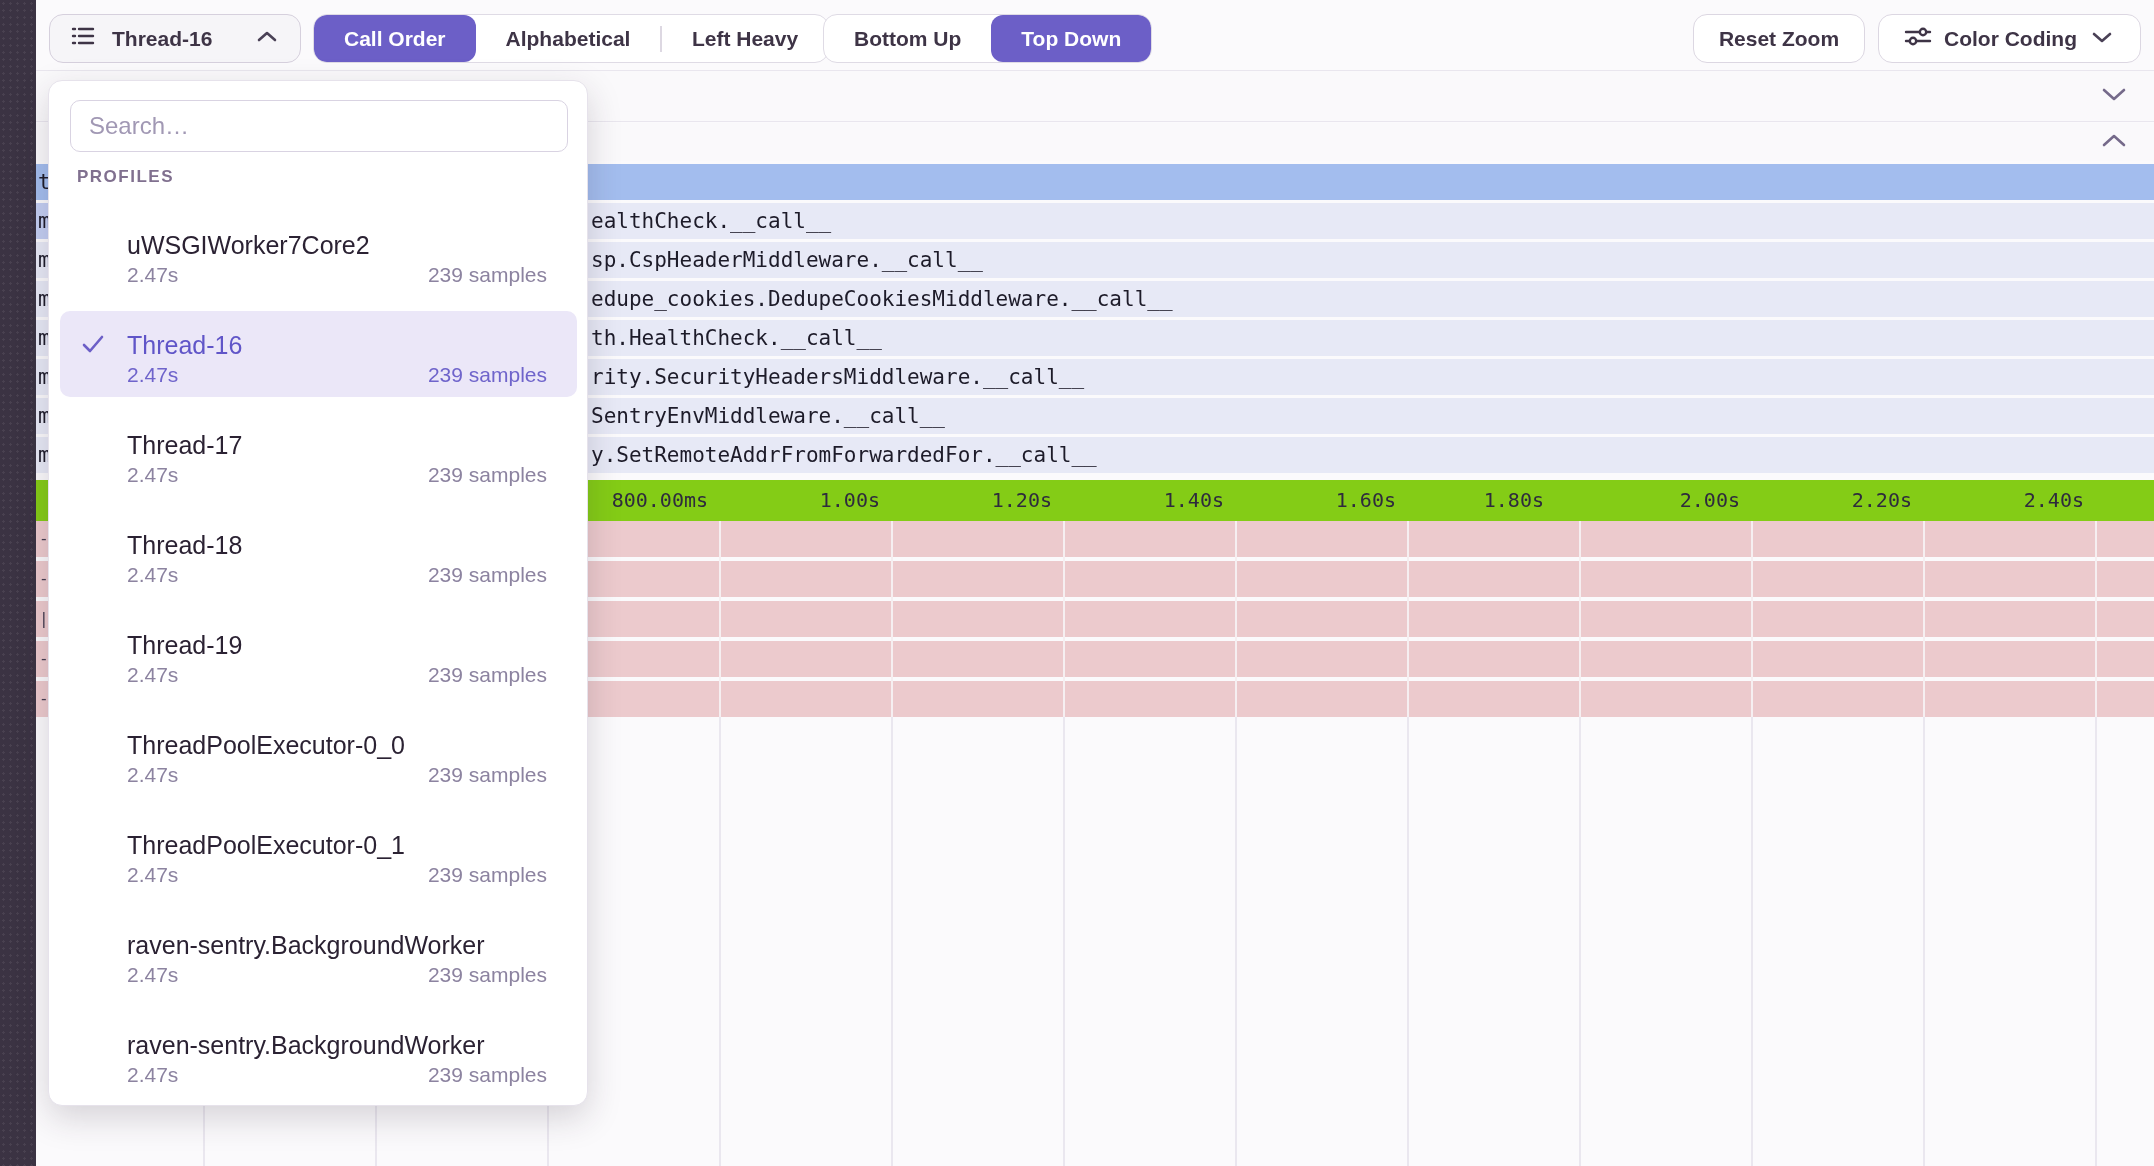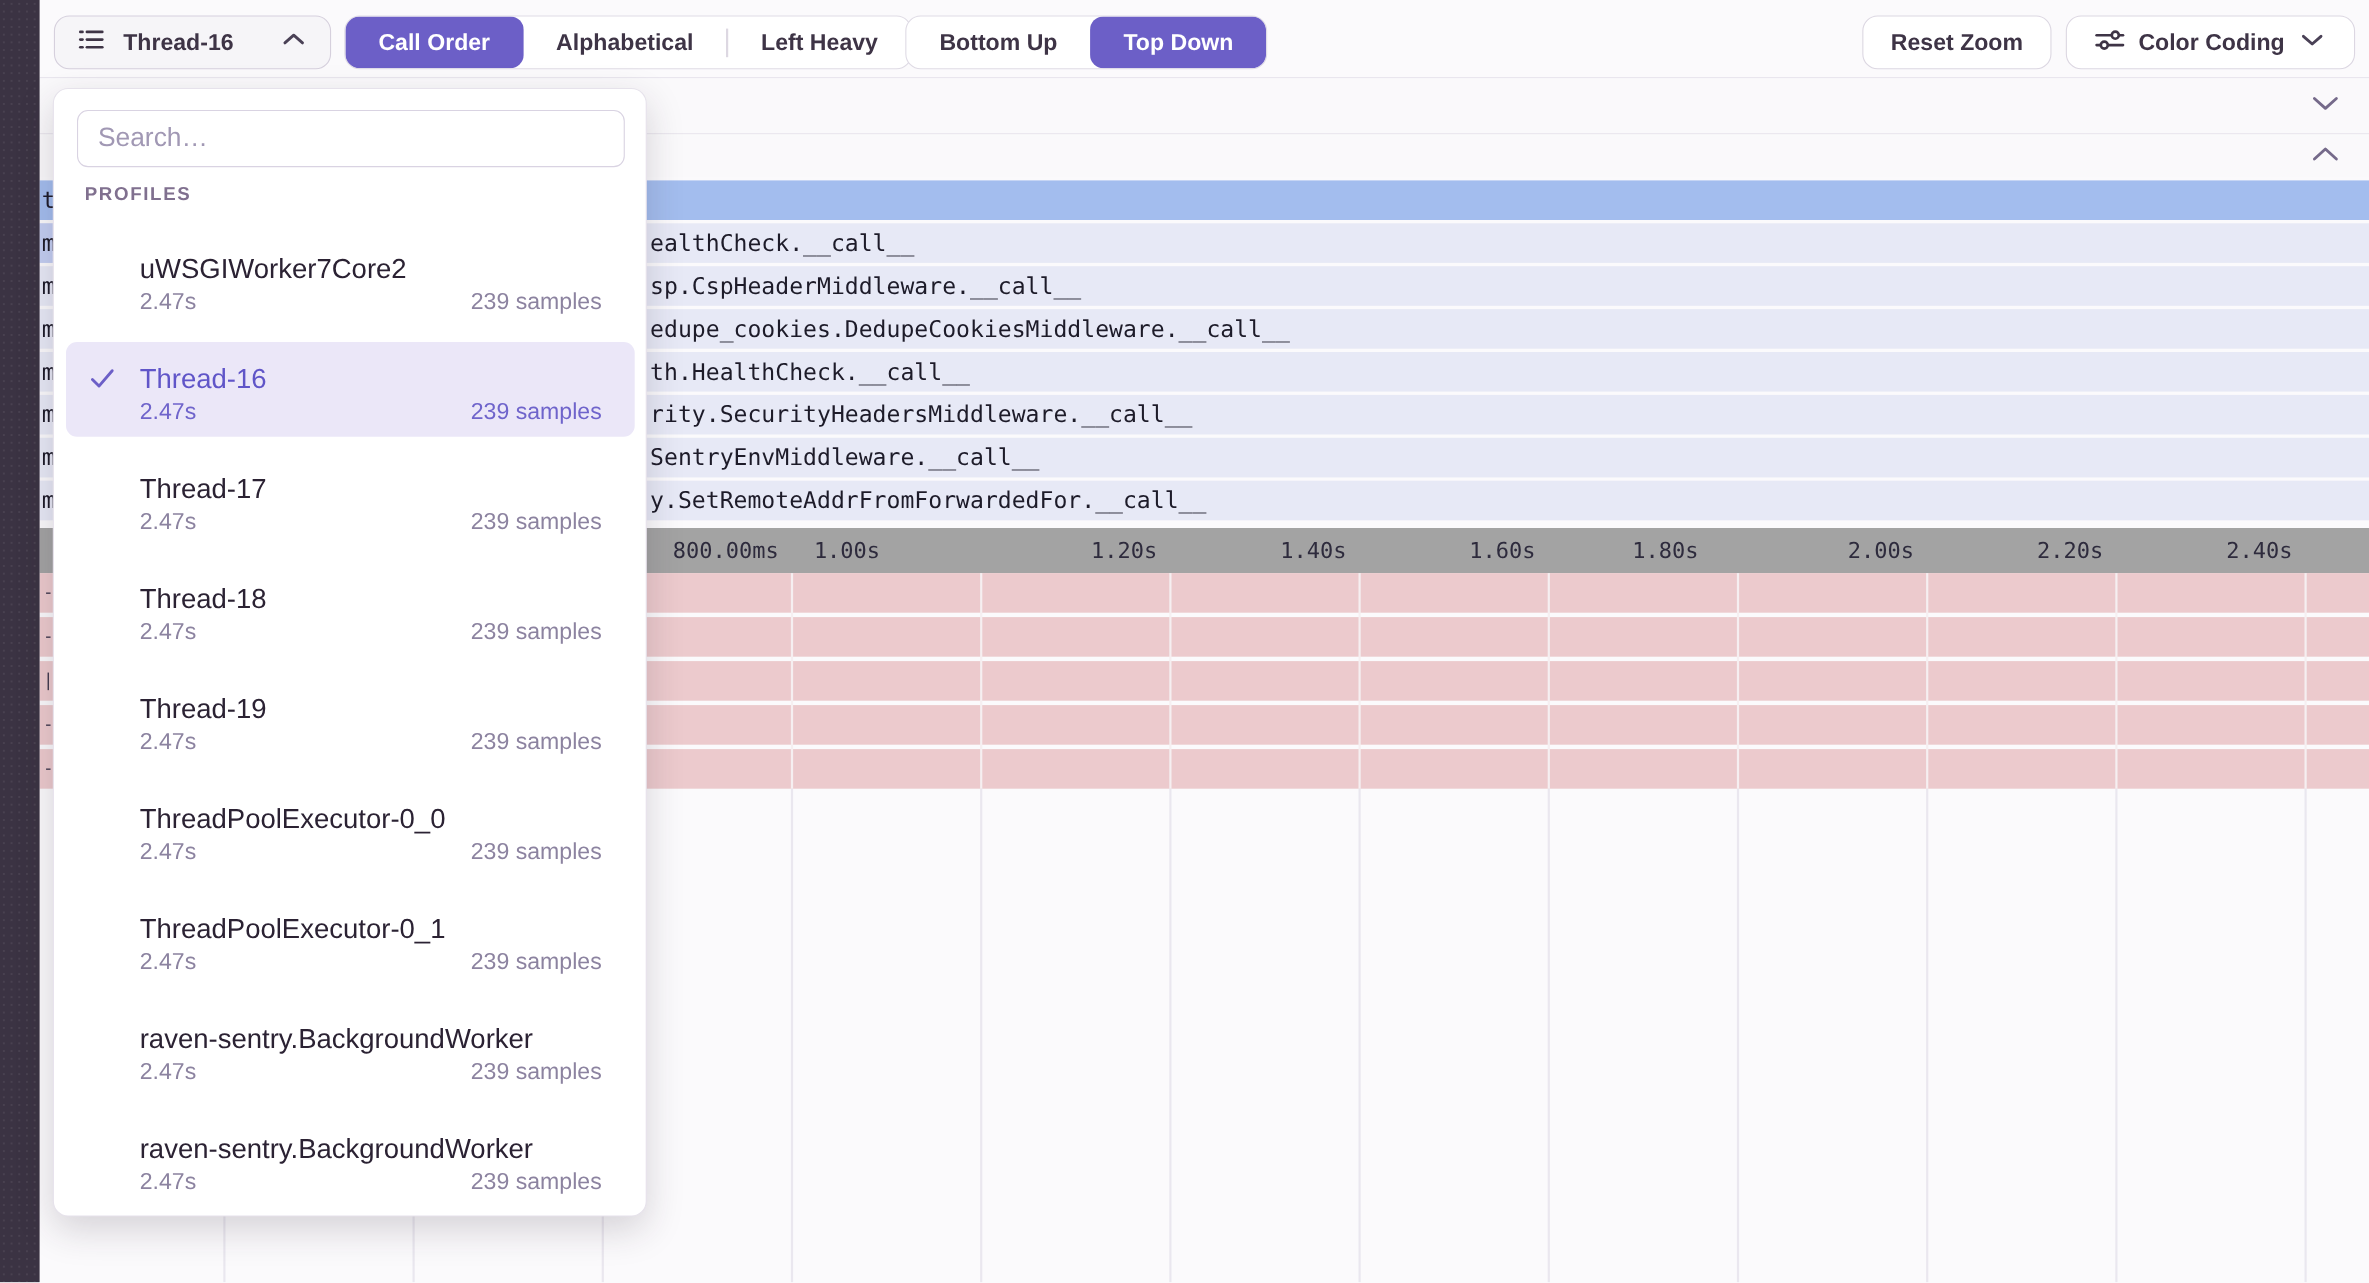--- a/index.html
+++ b/index.html
@@ -42,21 +42,21 @@
   
   .mono { font-family:"DejaVu Sans Mono", monospace; }
   .rows-wrap { position:absolute; left:36px; right:0; top:164px; z-index:1; }
   .frame-row { position:relative; height:36px; margin-bottom:3px; background:#e7e9f6; }
   .frame-row.selected { background:#a3bdee; }
   .frame-row .sliver-patch { position:absolute; left:0; top:0; width:12px; height:36px; }
   .frame-row .sliver-ch { position:absolute; left:2px; top:0; line-height:36px; font-size:21px; color:#1d1b29; }
   .frame-row .frame-label { position:absolute; left:555px; top:0; line-height:36px; font-size:21px; color:#1d1b29; white-space:pre; }
 
   
-  .time-axis { position:absolute; left:36px; right:0; top:480px; height:41px; background:#a3a3a3; z-index:1; }
+  .time-axis { position:absolute; left:36px; right:0; top:480px; height:41px; background:#84cc16; z-index:1; }
   .tick-label { position:absolute; top:0; width:220px; line-height:41px; font-size:20px; color:#2e2b3d; text-align:right; }
 
   
   .hot-wrap { position:absolute; left:36px; right:0; top:521px; z-index:1; }
   .hot-row { position:relative; height:36px; margin-bottom:4px; background:#eccacd; }
   .hot-row .sliver-ch { position:absolute; left:3px; top:0; line-height:36px; font-size:16px; color:#443c50; }
 
   .gridline { position:absolute; width:2px; z-index:2; }
   .gridline.on-pink { top:521px; height:196px; background:#f6eff1; }
   .gridline.on-white { top:717px; height:449px; background:#eae7ef; }
@@ -198,21 +198,21 @@
 
   <div class="frame-row">
     <span class="sliver-patch"></span>
     <span class="sliver-ch mono">m</span>
     <span class="frame-label mono">y.SetRemoteAddrFromForwardedFor.__call__</span>
   </div>
 </div>
 
   <div class="time-axis" id="time-axis">
       <span class="tick-label mono" style="left: 452px;">800.00ms</span>
-      <span class="tick-label mono" style="left: 624px; text-align: center;">1.00s</span>
+      <span class="tick-label mono" style="left: 624px;">1.00s</span>
       <span class="tick-label mono" style="left: 796px;">1.20s</span>
       <span class="tick-label mono" style="left: 968px;">1.40s</span>
       <span class="tick-label mono" style="left: 1140px;">1.60s</span>
       <span class="tick-label mono" style="left: 1288px; text-align: right;">1.80s</span>
       <span class="tick-label mono" style="left: 1484px;">2.00s</span>
       <span class="tick-label mono" style="left: 1656px;">2.20s</span>
       <span class="tick-label mono" style="left: 1828px;">2.40s</span>
     </div>
 
   <div class="hot-wrap" id="hot-wrap">

